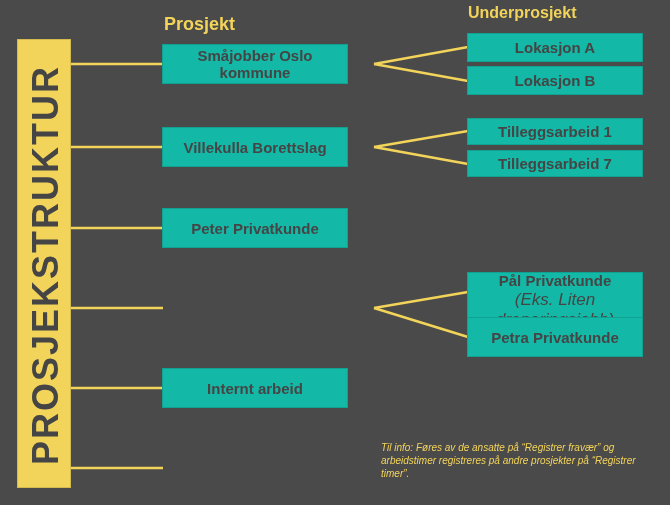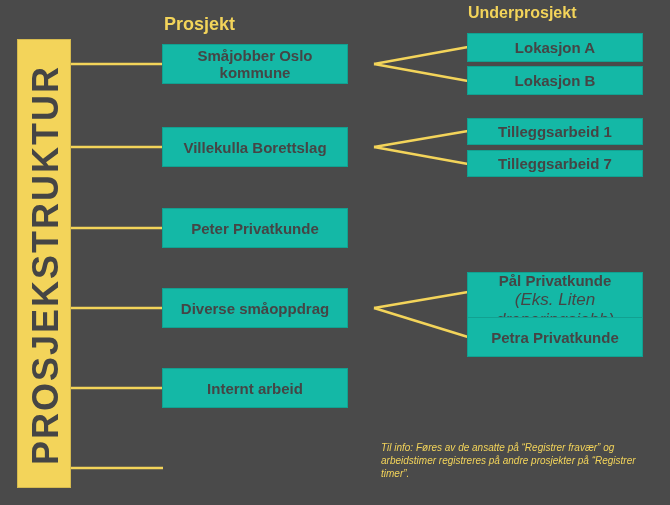--- a/index.html
+++ b/index.html
@@ -81,23 +81,20 @@
 
   <div class="pbox" style="top:44px">
     <span>Småjobber Oslo kommune</span>
   </div>
   <div class="pbox" style="top:127px">
     <span>Villekulla Borettslag</span>
   </div>
   <div class="pbox" style="top:208px">
     <span>Peter Privatkunde</span>
   </div>
-  <div class="pbox" style="top:288px">
-    <span>Diverse småoppdrag</span>
-  </div>
   <div class="pbox" style="top:368px">
     <span>Internt arbeid</span>
   </div>
 
   <div class="sbox" style="top:33px;height:29px">
     <span>Lokasjon A</span>
   </div>
   <div class="sbox" style="top:66px;height:29px">
     <span>Lokasjon B</span>
   </div>

